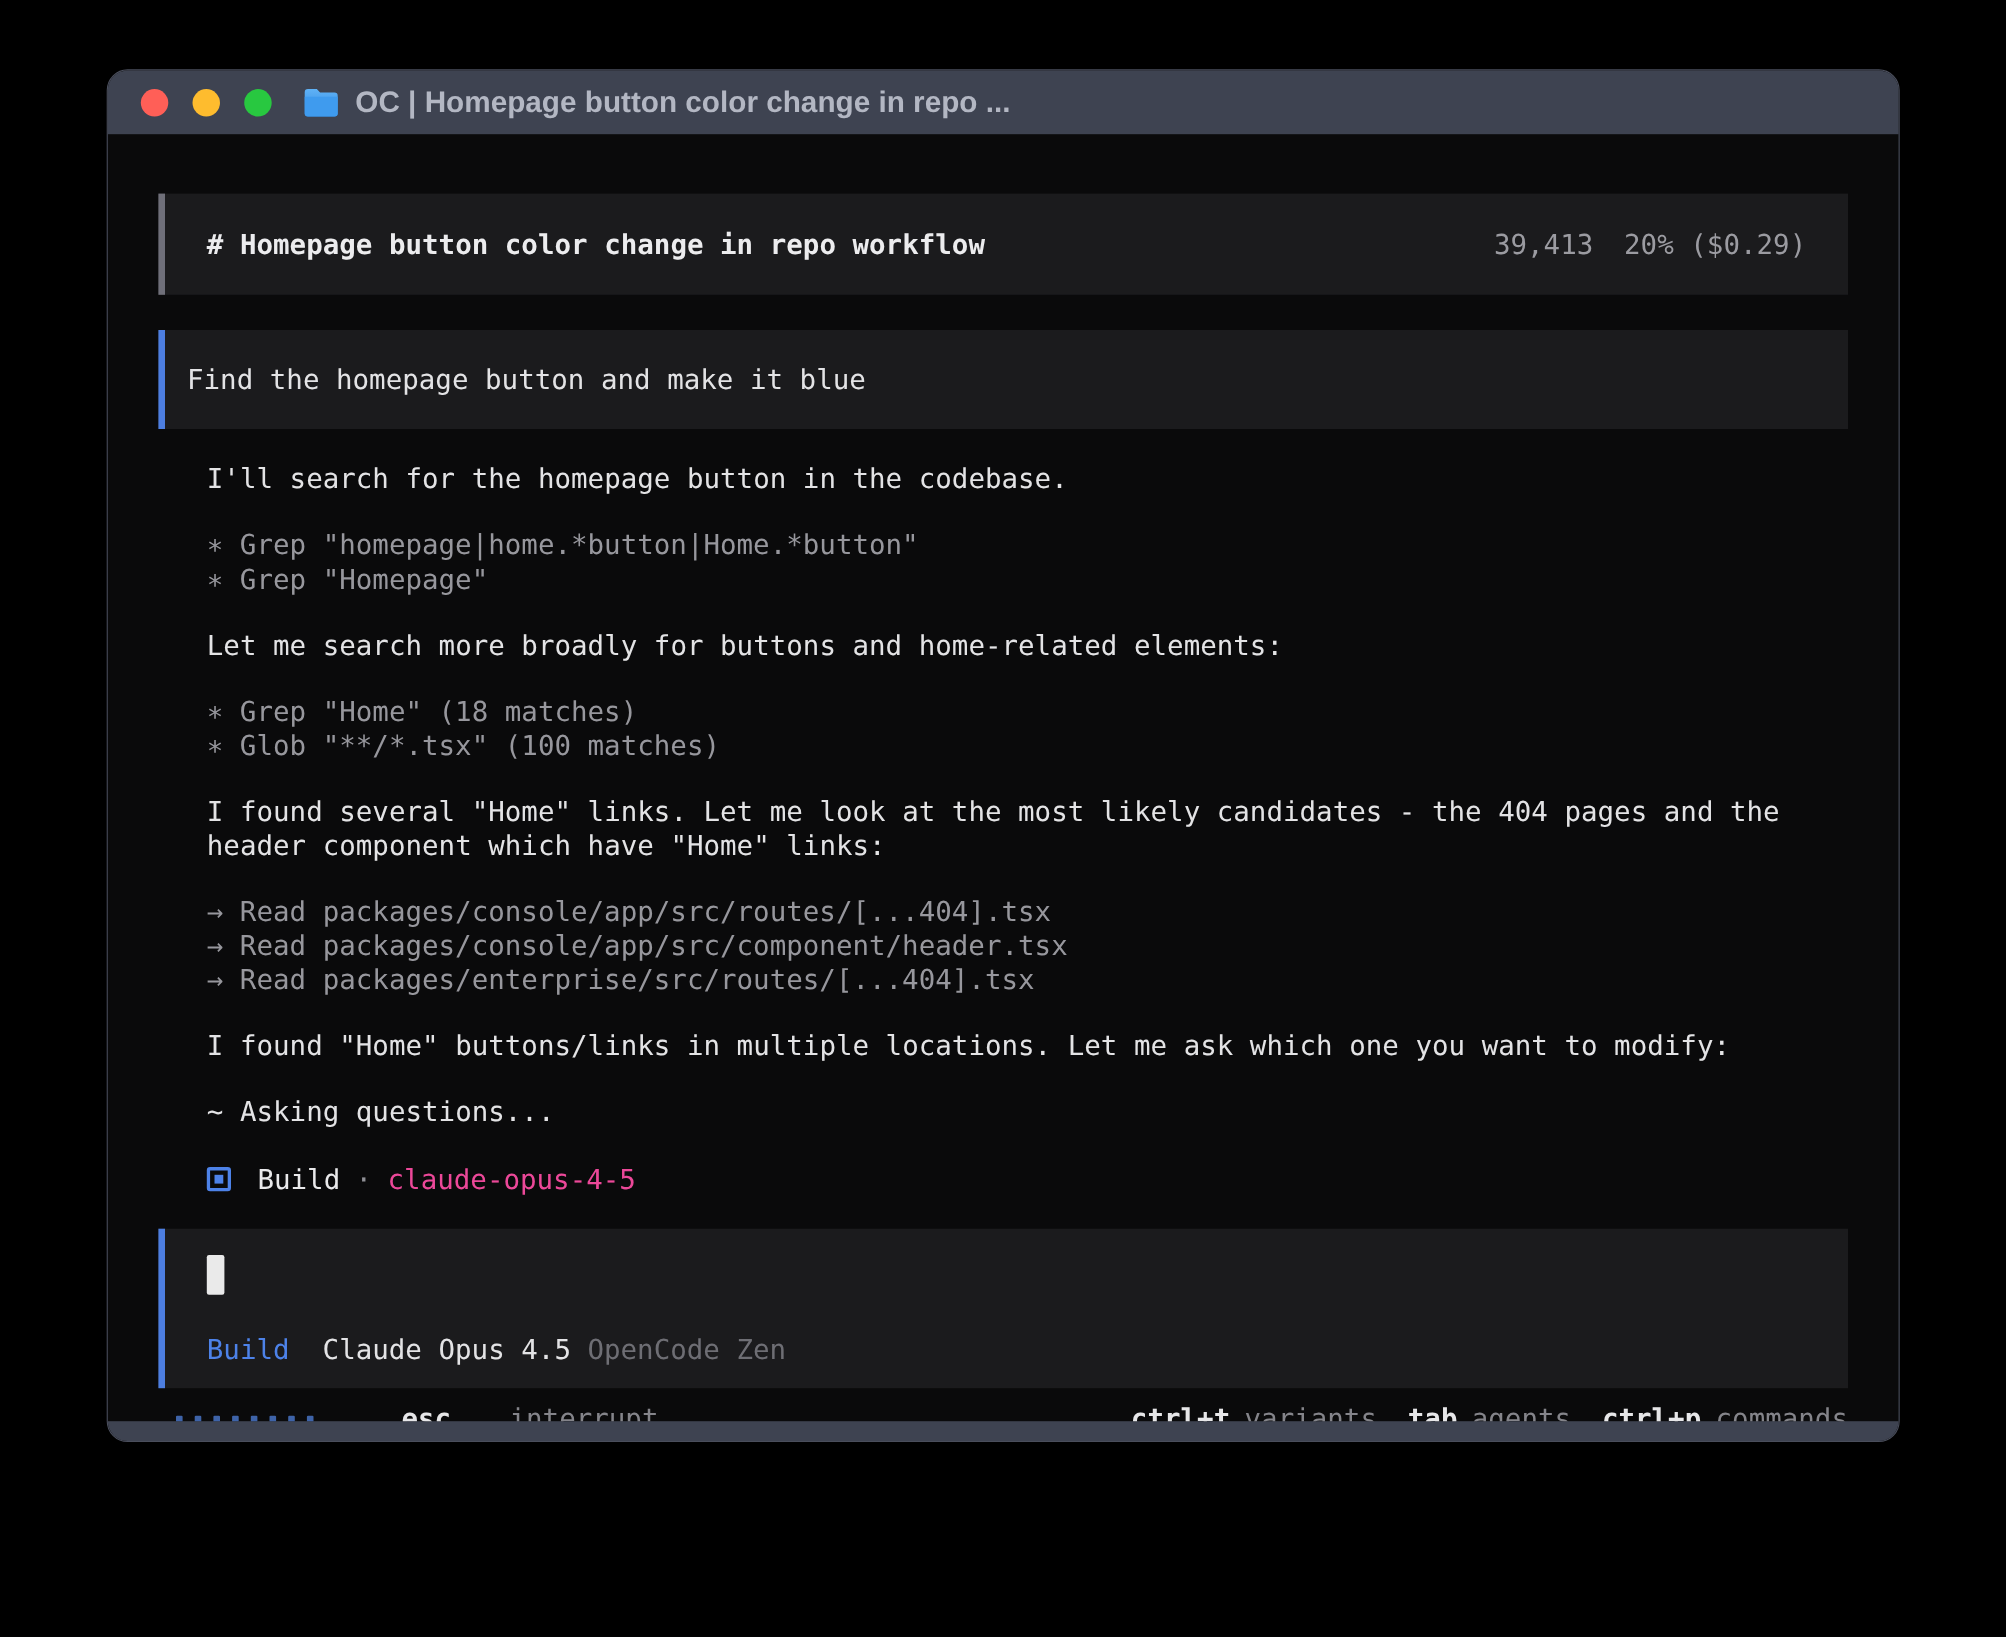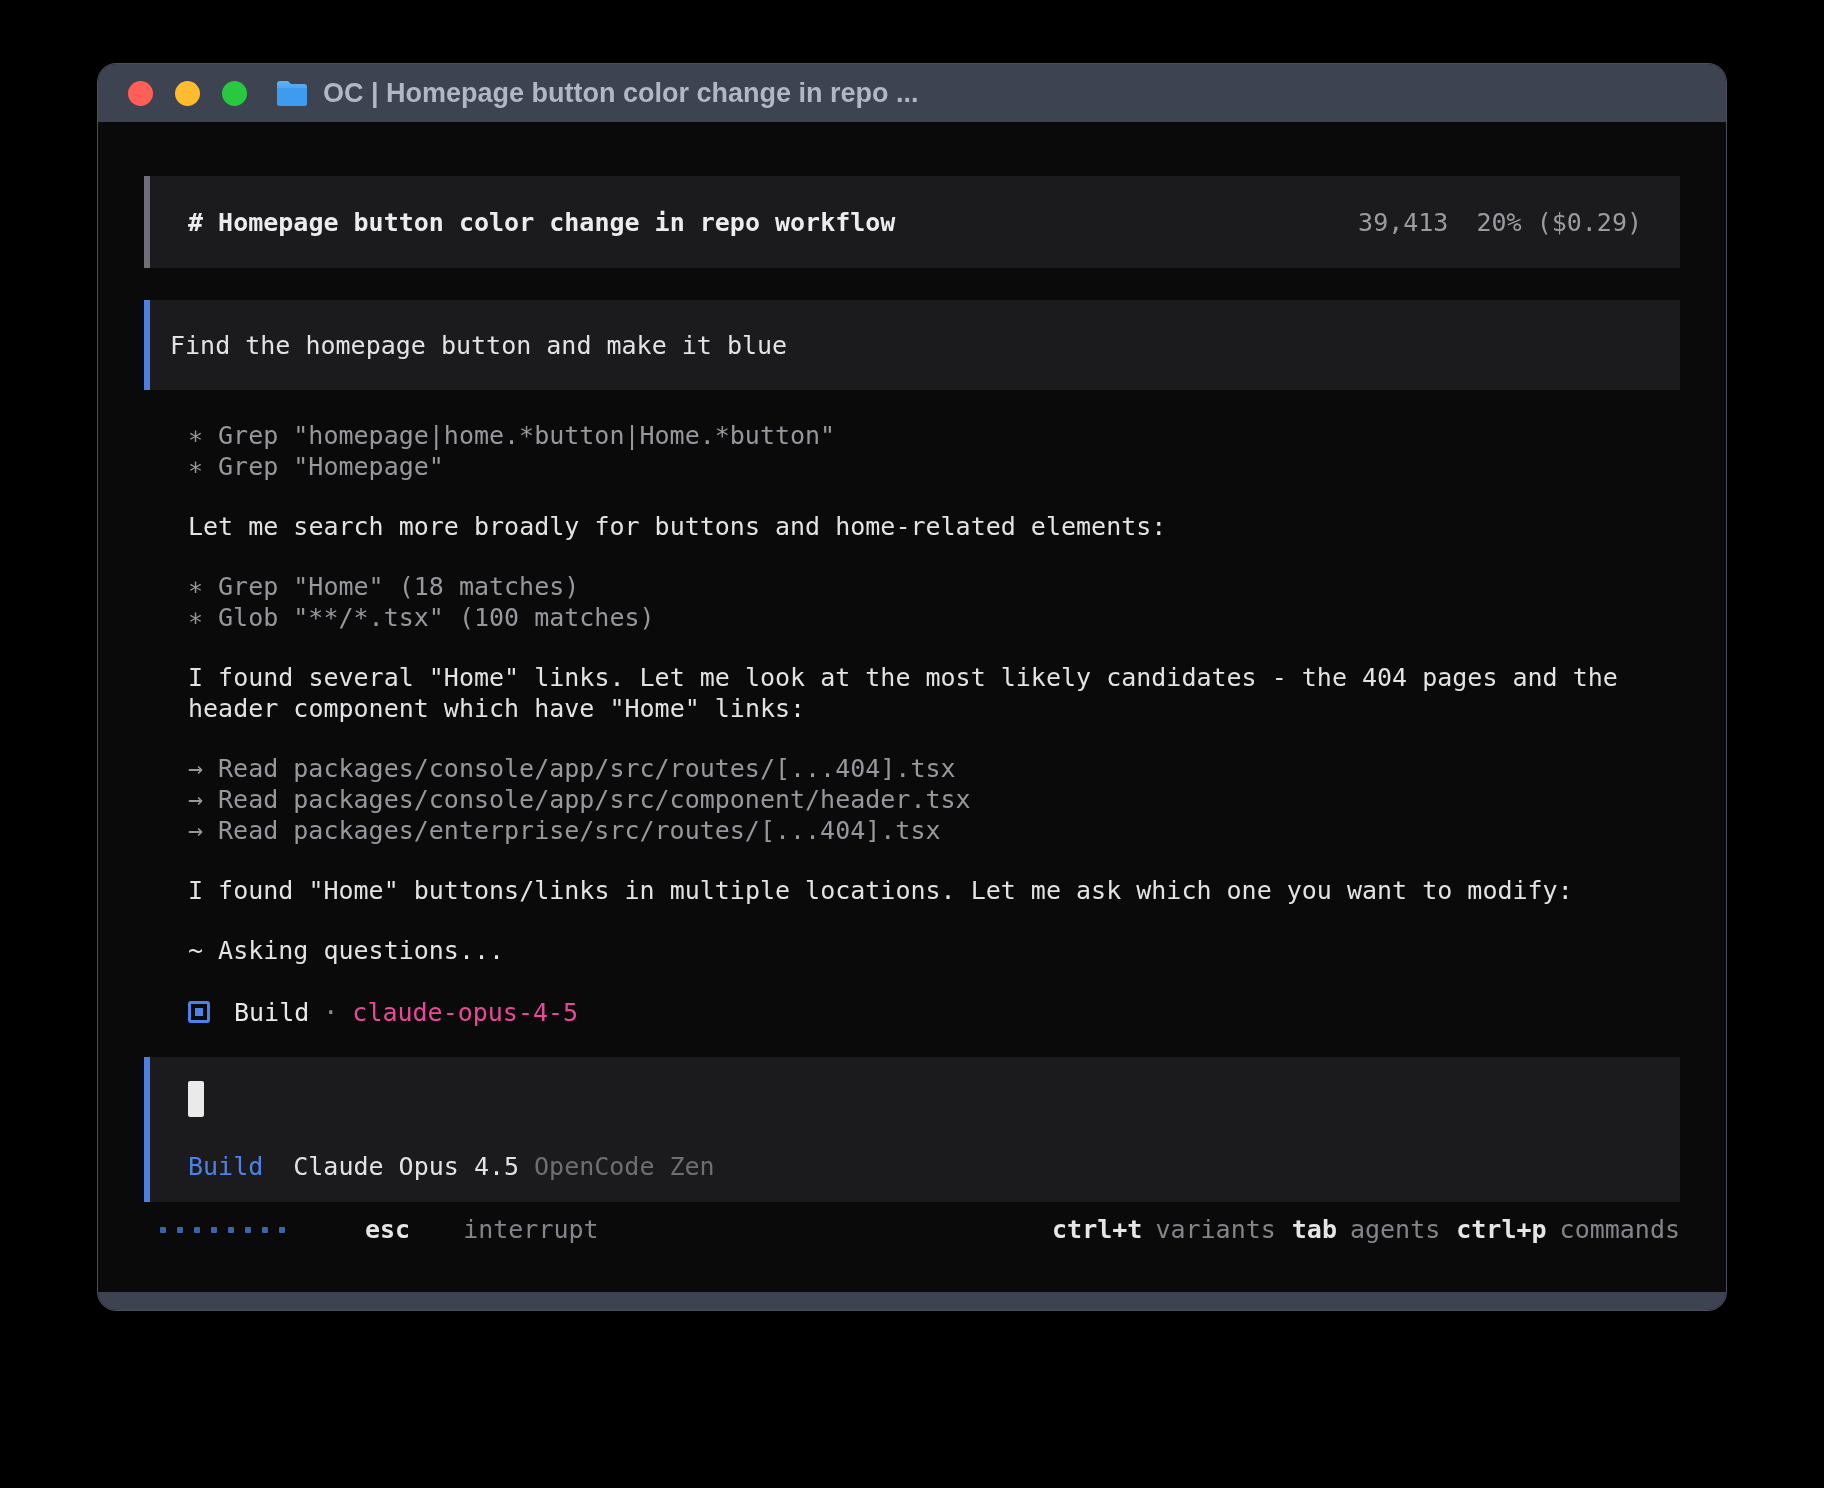--- a/index.html
+++ b/index.html
@@ -91,21 +91,21 @@
   .statusbar {
     margin-top:12px;
     display:flex; align-items:center; justify-content:space-between;
     padding-left:16px;
   }
   .sb-left { display:flex; align-items:center;gap:40px; }
   .dots { display:flex; gap:11px; margin-right:40px; }
   .dot { width:6px; height:6px; background:#3e63a8; border-radius:1px; }
   .key { color:#e6e6e8; font-weight:bold; white-space:nowrap; }
   .sb-label { color:#84848a; margin-left:13px; white-space:nowrap; }
-  .sb-right { display:flex; gap:16px; }
+  .sb-right { display:flex; gap:28px; }
   .shortcut { display:flex; align-items:baseline; }
 </style>
 </head>
 <body>
 
 <div class="window">
 
   <div class="titlebar">
     <div class="lights">
       <span class="light light-red"></span>
@@ -134,20 +134,21 @@
         <span>20% ($0.29)</span>
       </span>
     </div>
 
     <div class="block user-block">
       <span>Find the homepage button and make it blue</span>
     </div>
 
     <div class="messages">
 
+      <div class="para">I'll search for the homepage button in the codebase.</div>
 
       <div class="para">
         <div class="tool-line"><span class="tool-icon">∗</span><span>Grep "homepage|home.*button|Home.*button"</span></div>
         <div class="tool-line"><span class="tool-icon">∗</span><span>Grep "Homepage"</span></div>
       </div>
 
       <div class="para">Let me search more broadly for buttons and home-related elements:</div>
 
       <div class="para">
         <div class="tool-line"><span class="tool-icon">∗</span><span>Grep "Home" (18 matches)</span></div>

